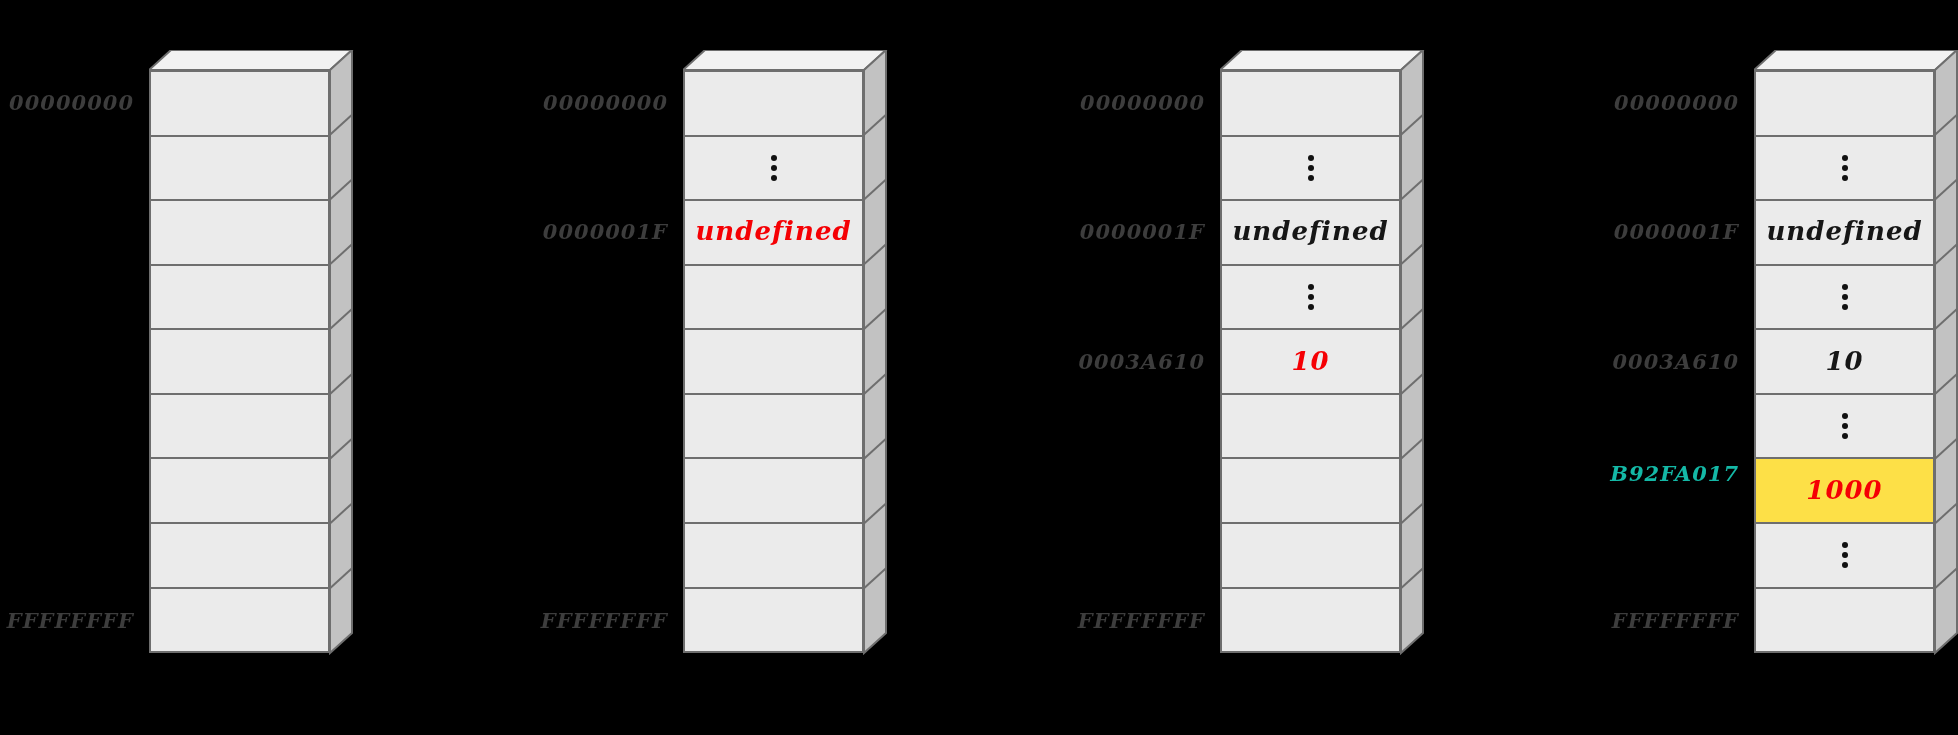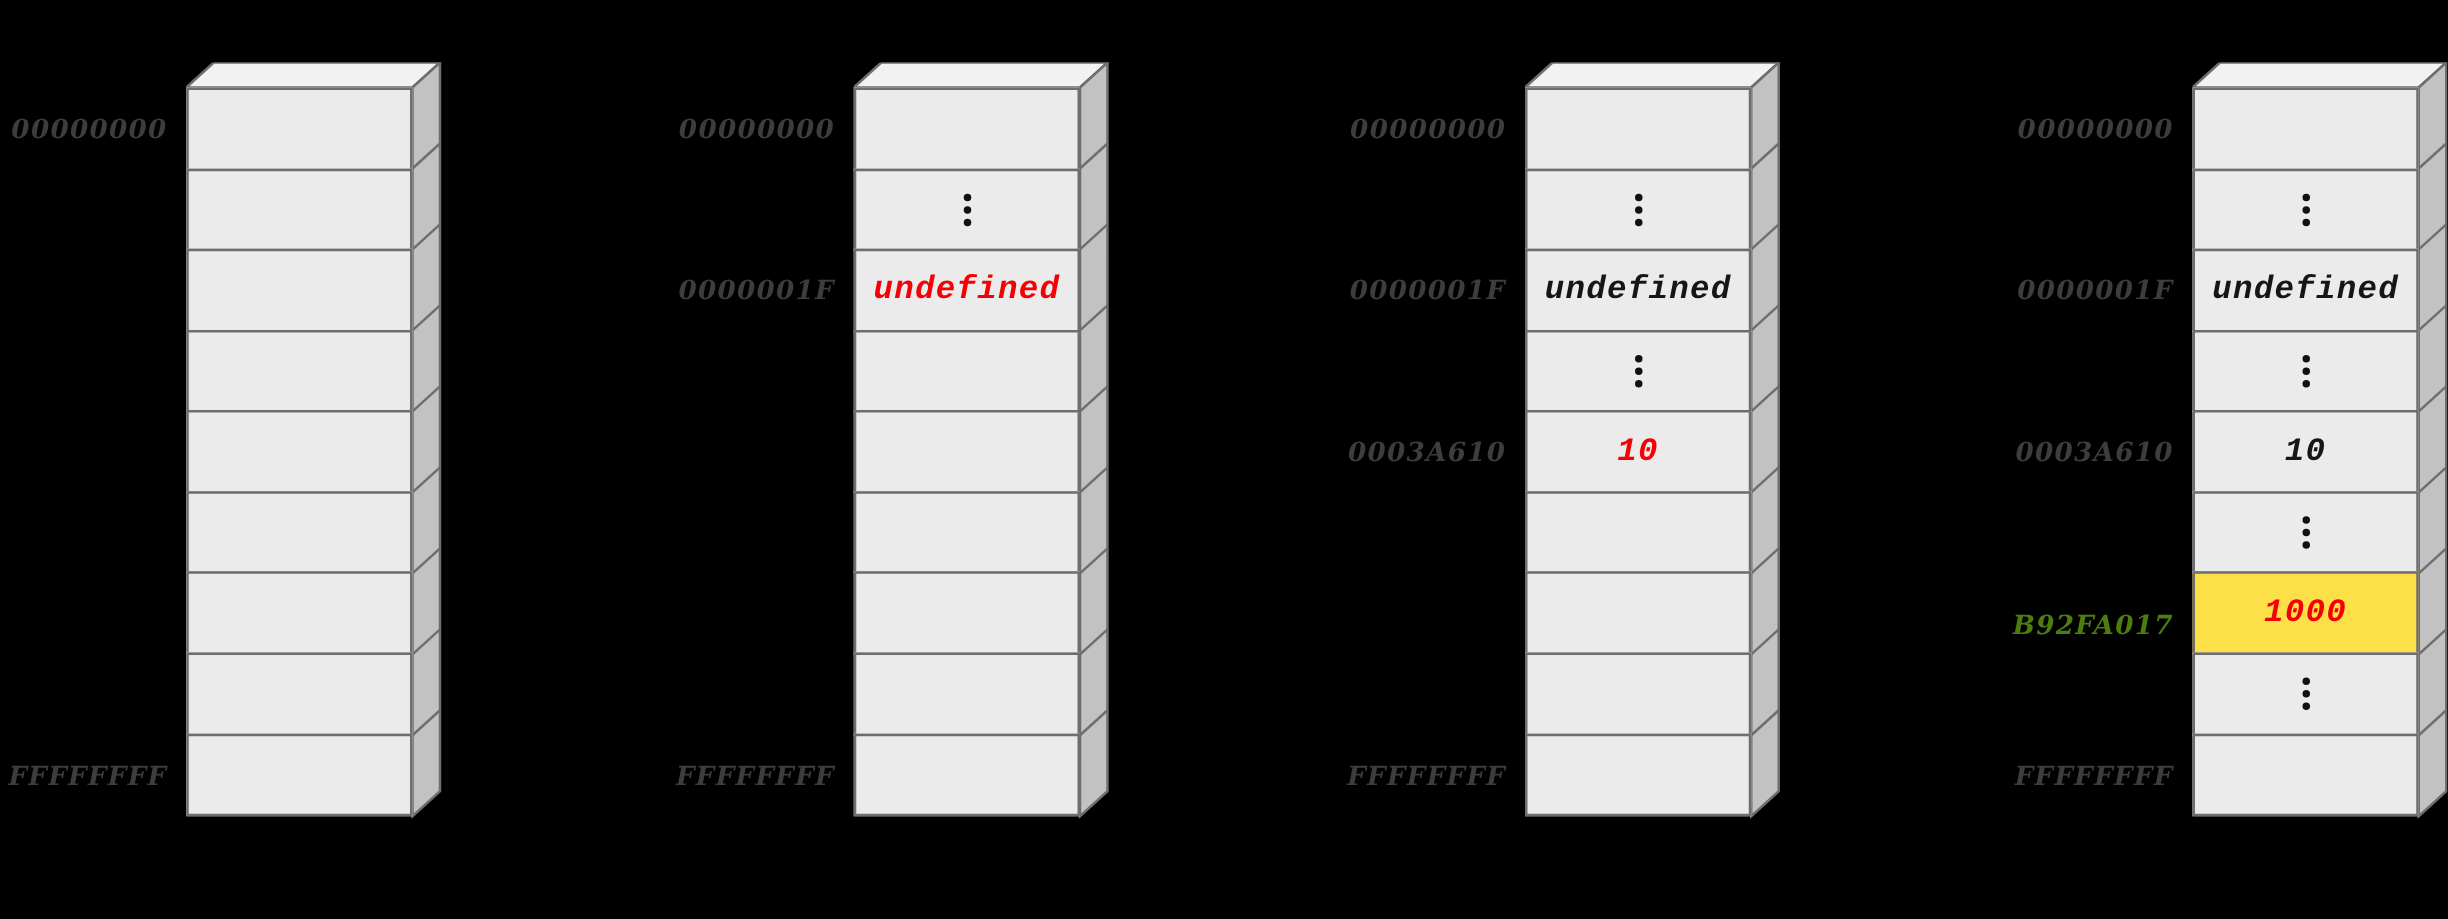--- a/index.html
+++ b/index.html
@@ -22,21 +22,20 @@
     box-sizing: border-box;
   }
   .mem-cell {
     flex: 1 1 0;
     box-sizing: border-box;
     border: 2px solid;
     margin-top: -2px;
     display: flex;
     align-items: center;
     justify-content: center;
-    font-family: Liberation Mono, monospace;
   }
   .mem-cell:first-child { margin-top: 0; }
   .cell-value {
     font-weight: bold;
     font-style: italic;
     font-size: 26px;
     letter-spacing: 1px;
     line-height: 1;
     padding-bottom: 2px;
   }
@@ -177,21 +176,21 @@
       <line x1="181" y1="214.33333333333331" x2="203" y2="194.33333333333331" stroke="#6e6e6e" stroke-width="2"></line>
       <line x1="181" y1="279.1111111111111" x2="203" y2="259.1111111111111" stroke="#6e6e6e" stroke-width="2"></line>
       <line x1="181" y1="343.88888888888886" x2="203" y2="323.88888888888886" stroke="#6e6e6e" stroke-width="2"></line>
       <line x1="181" y1="408.66666666666663" x2="203" y2="388.66666666666663" stroke="#6e6e6e" stroke-width="2"></line>
       <line x1="181" y1="473.4444444444444" x2="203" y2="453.4444444444444" stroke="#6e6e6e" stroke-width="2"></line>
       <line x1="181" y1="538.2222222222222" x2="203" y2="518.2222222222222" stroke="#6e6e6e" stroke-width="2"></line>
     </svg>
     <div class="addr-label" style="left: 1589px; top: 22px; width: 150px; height: 64.7778px; color: rgb(61, 61, 61);">00000000</div>
     <div class="addr-label" style="left: 1589px; top: 151.556px; width: 150px; height: 64.7778px; color: rgb(61, 61, 61);">0000001F</div>
     <div class="addr-label" style="left: 1589px; top: 281.111px; width: 150px; height: 64.7778px; color: rgb(61, 61, 61);">0003A610</div>
-    <div class="addr-label" style="left: 1589px; top: 419px; width: 150px; height: 64.7778px; color: #4d7c0f;">B92FA017</div>
+    <div class="addr-label" style="left: 1589px; top: 393px; width: 150px; height: 64.7778px; color: #14b8a6;">B92FA017</div>
     <div class="addr-label" style="left: 1589px; top: 540.222px; width: 150px; height: 64.7778px; color: rgb(61, 61, 61);">FFFFFFFF</div>
     <div class="front-grid" style="left: 1754px; top: 22px; width: 181px; height: 583px;">
       <div class="mem-cell" style="background: rgb(235, 235, 235); border-color: rgb(110, 110, 110);"></div>
       <div class="mem-cell" style="background: rgb(235, 235, 235); border-color: rgb(110, 110, 110);">
         <span class="ellipsis">
           <i style="background: rgb(17, 17, 17);"></i>
           <i style="background: rgb(17, 17, 17);"></i>
           <i style="background: rgb(17, 17, 17);"></i>
         </span>
       </div>

